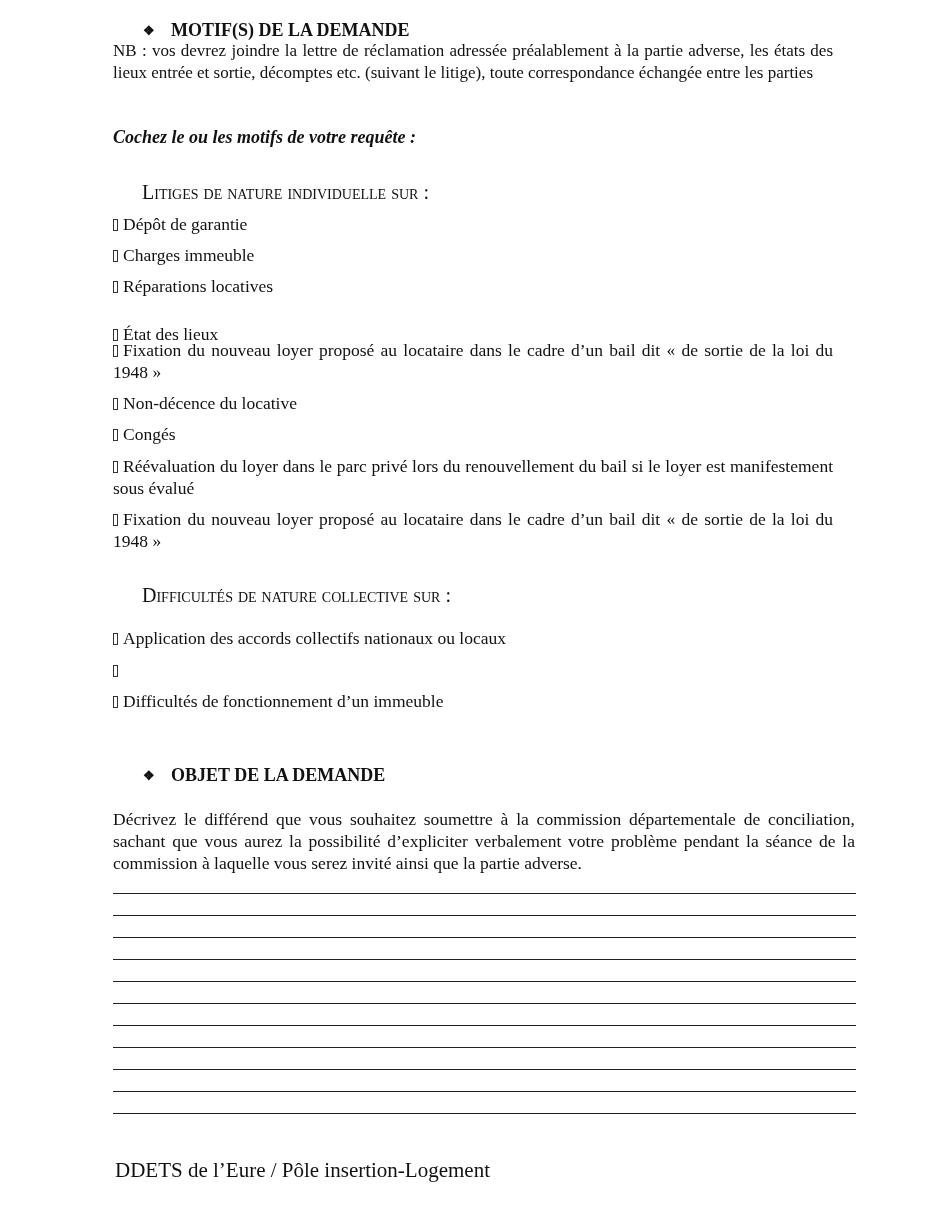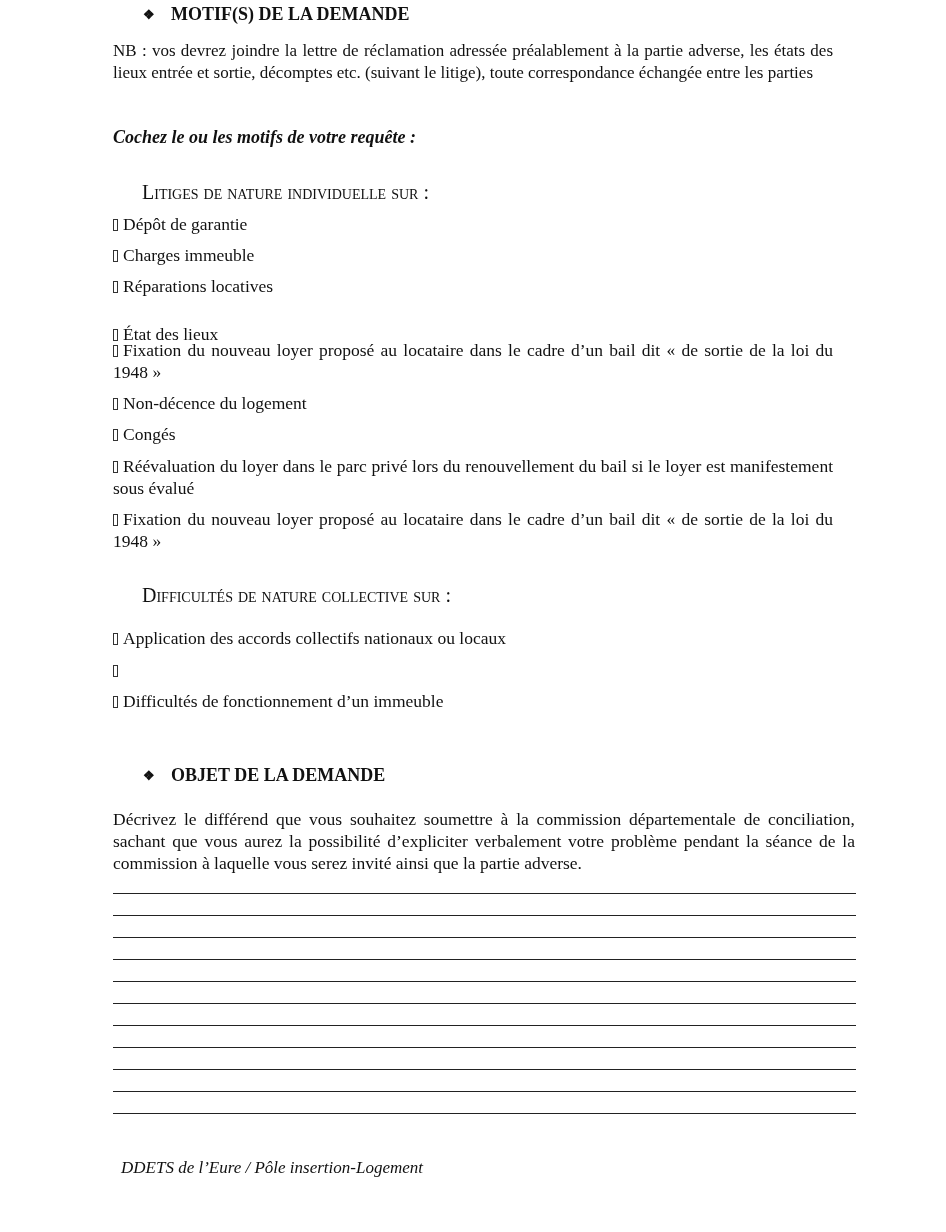--- a/index.html
+++ b/index.html
@@ -39,44 +39,44 @@
     }
     .desc {
       position: absolute; left: 0; top: 808px; width: 742px;
       font-size: 17.5px; line-height: 22px; text-align: justify; text-align-last: left;
     }
     .line {
       position: absolute; left: 0; width: 743px; height: 0;
       border-top: 1px solid #222;
     }
     .footer {
-      position: absolute; left: 8px; top: 1158px; font-size: 17px; font-style: italic;
+      position: absolute; left: 2px; top: 1158px; font-size: 21px;
     }
   </style>
 </head>
 <body>
 
 <div class="page">
 
-  <div class="sec-head" style="top:4px;">
+  <div class="sec-head" style="top:20px;">
     <span class="diamond">❖</span><span>MOTIF(S) DE LA DEMANDE</span>
   </div>
 
   <div class="nb">NB : vos devrez joindre la lettre de réclamation adressée préalablement à la partie adverse, les états des lieux entrée et sortie, décomptes etc. (suivant le litige), toute correspondance échangée entre les parties</div>
 
   <div class="cochez">Cochez le ou les motifs de votre requête :</div>
 
   <div class="smallcaps" style="top:181px;">Litiges de nature individuelle sur :</div>
 
   <div class="item" style="top:213px;"><span class="box"></span><span>Dépôt de garantie</span></div>
   <div class="item" style="top:244px;"><span class="box"></span><span>Charges immeuble</span></div>
   <div class="item" style="top:275px;"><span class="box"></span><span>Réparations locatives</span></div>
   <div class="item" style="top:306px;margin-top:17px;"><span class="box"></span><span>État des lieux</span></div>
   <div class="item" style="top:339px;"><span class="box"></span><span>Fixation du nouveau loyer proposé au locataire dans le cadre d’un bail dit « de sortie de la loi du 1948 »</span></div>
-  <div class="item" style="top:392px;"><span class="box"></span><span>Non-décence du logement</span></div>
+  <div class="item" style="top:392px;"><span class="box"></span><span>Non-décence du locative</span></div>
   <div class="item" style="top:423px;"><span class="box"></span><span>Congés</span></div>
   <div class="item" style="top:455px;"><span class="box"></span><span>Réévaluation du loyer dans le parc privé lors du renouvellement du bail si le loyer est manifestement sous évalué</span></div>
   <div class="item" style="top:508px;"><span class="box"></span><span>Fixation du nouveau loyer proposé au locataire dans le cadre d’un bail dit « de sortie de la loi du 1948 »</span></div>
 
   <div class="smallcaps" style="top:584px;">Difficultés de nature collective sur :</div>
 
   <div class="item" style="top:627px;"><span class="box"></span><span>Application des accords collectifs nationaux ou locaux</span></div>
   <div class="item" style="top:659px;"><span class="box"></span></div>
   <div class="item" style="top:690px;"><span class="box"></span><span>Difficultés de fonctionnement d’un immeuble</span></div>
 

